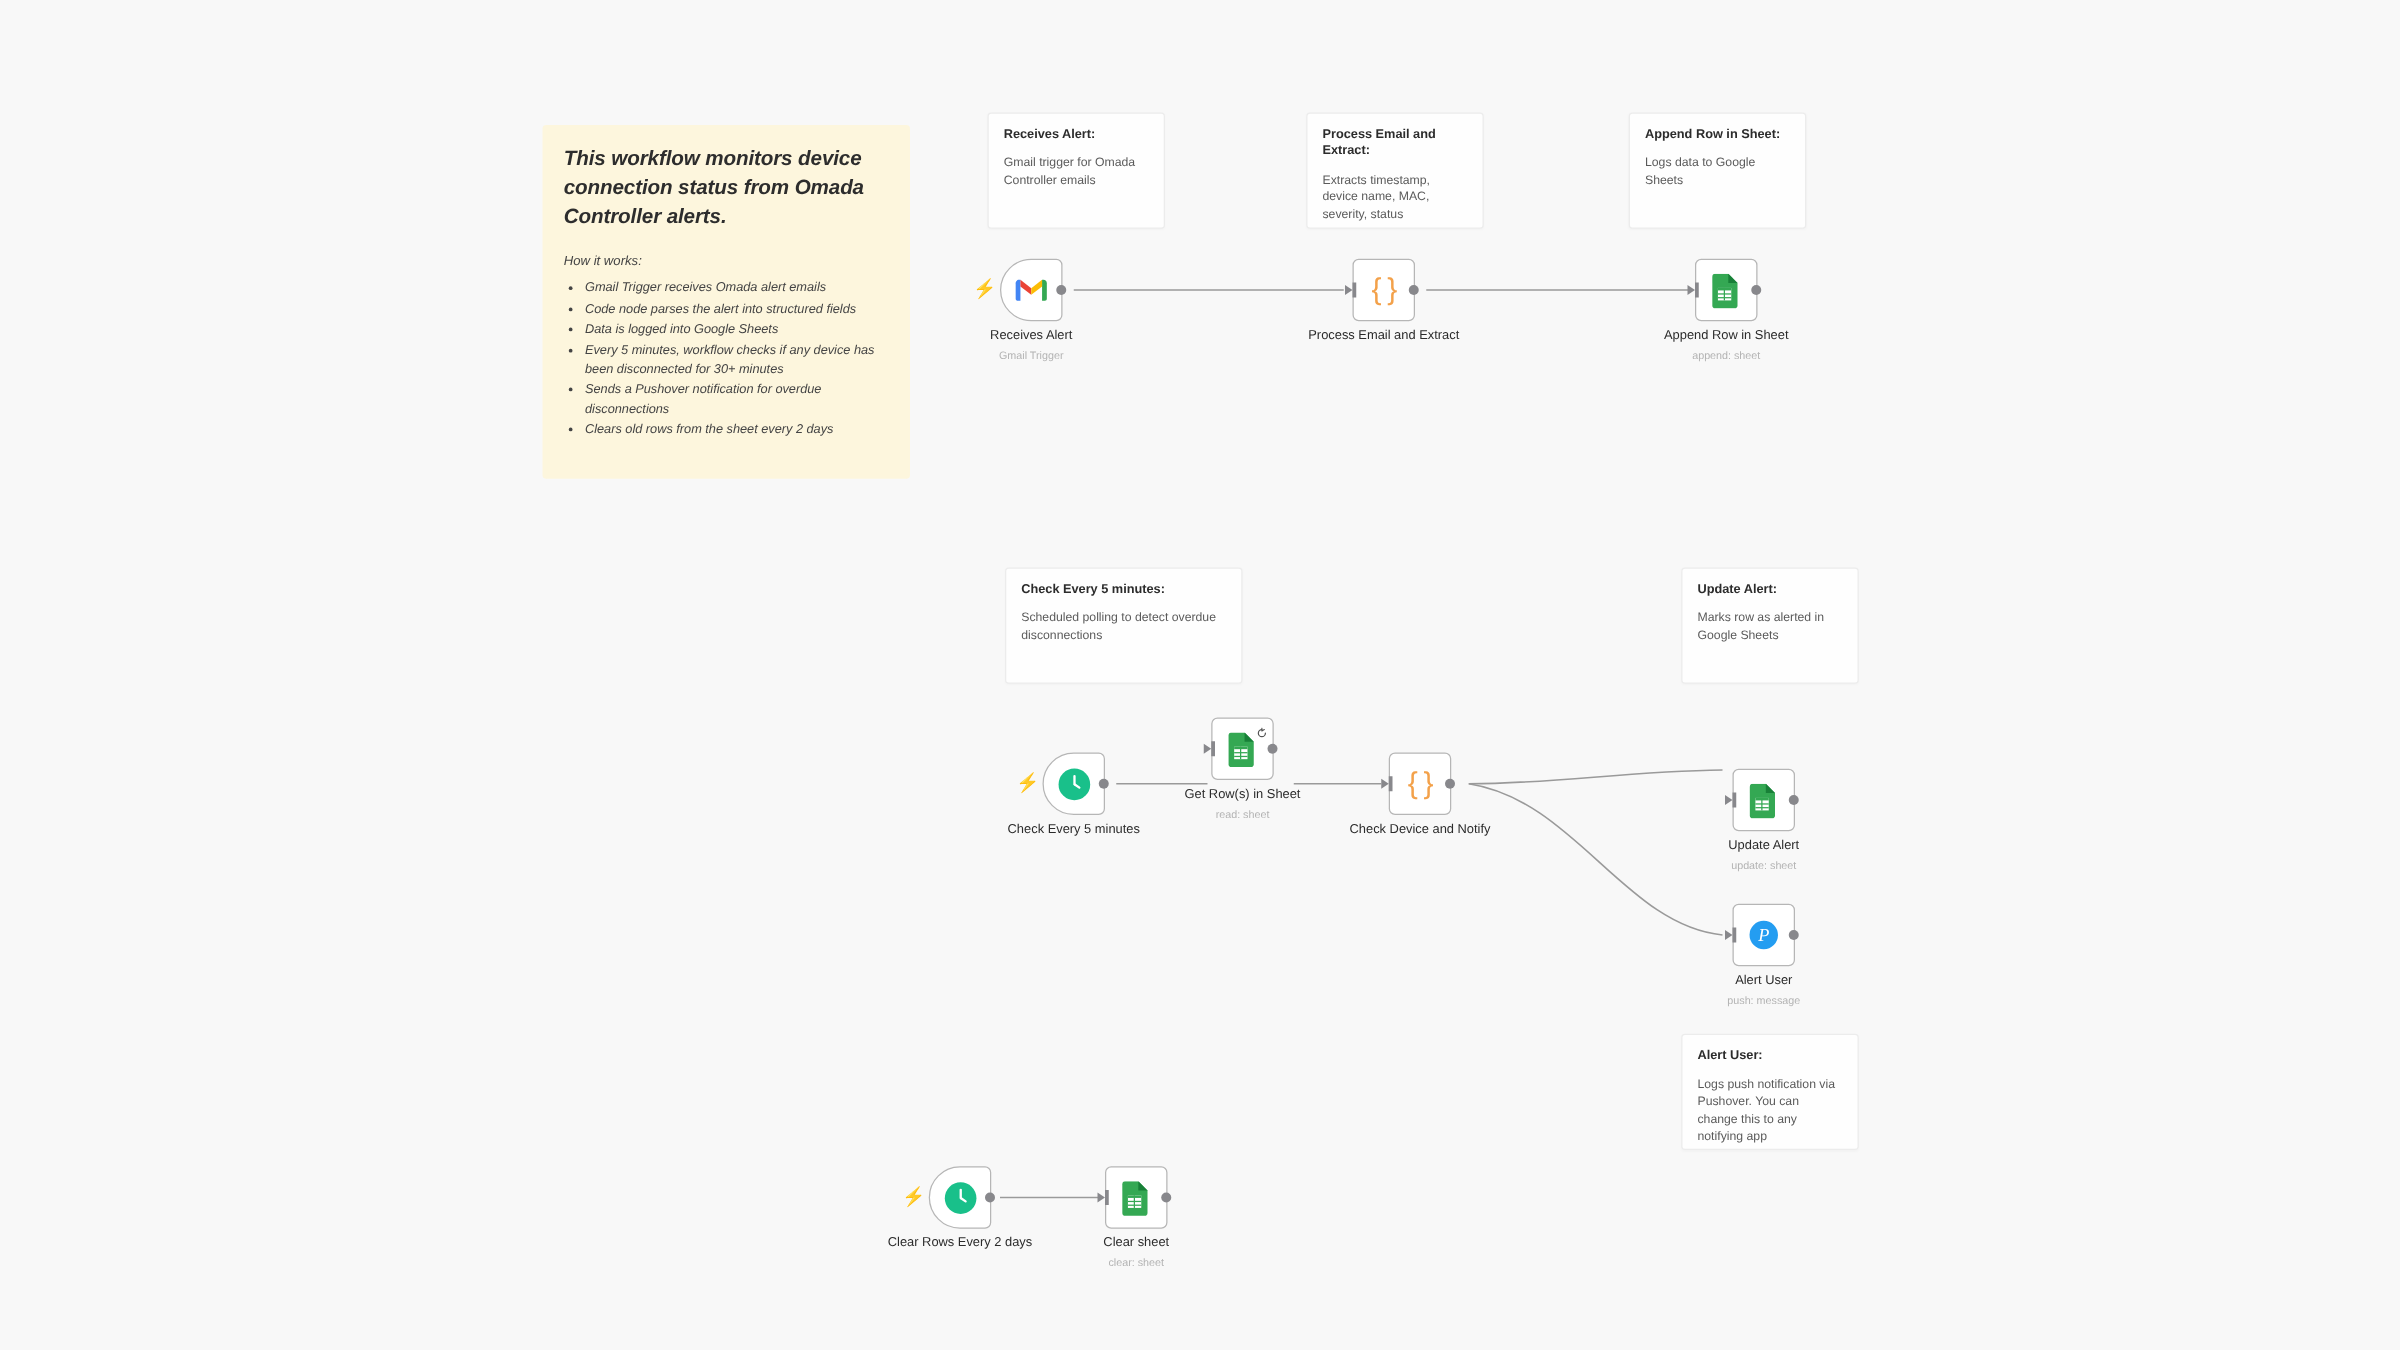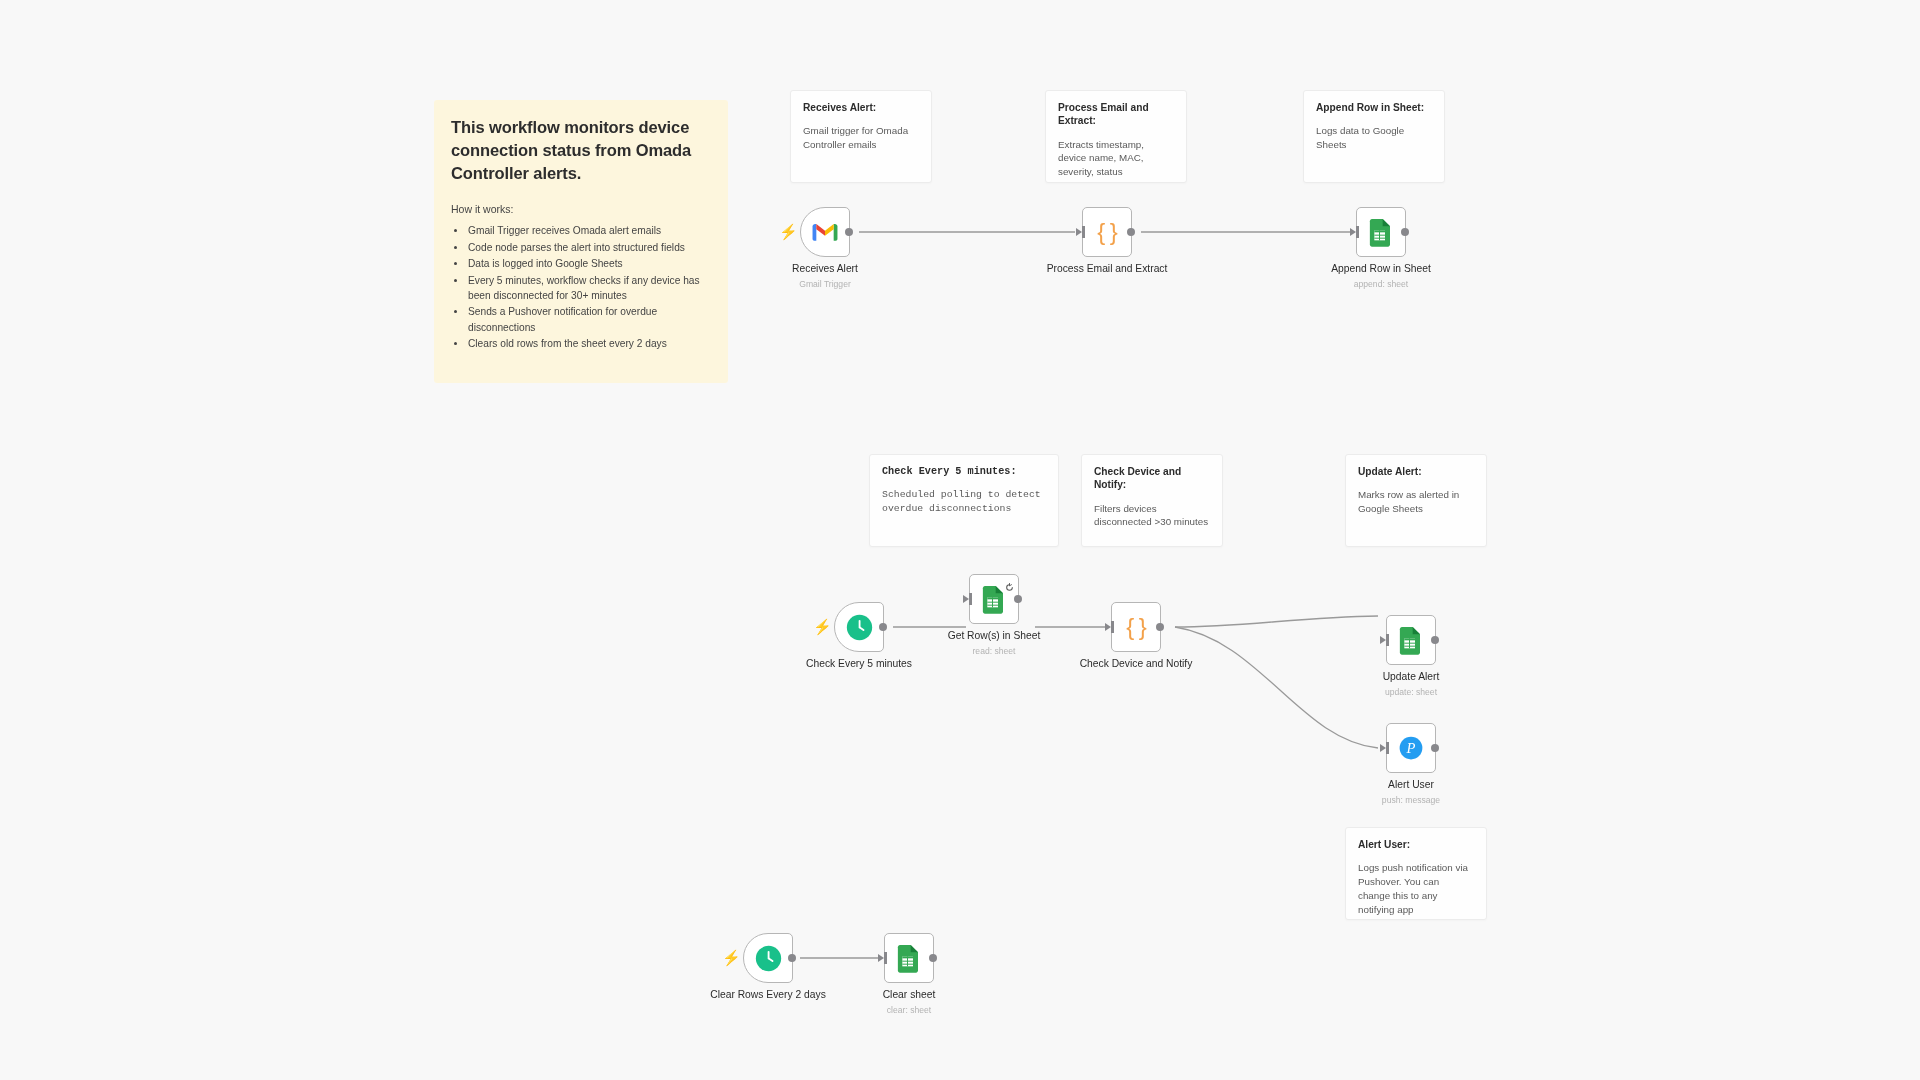--- a/index.html
+++ b/index.html
@@ -26,20 +26,21 @@
   .sticky-note {
     position: absolute;
     left: 434px;
     top: 100px;
     width: 294px;
     height: 283px;
     background: #fdf6dd;
     border-radius: 3px;
     box-sizing: border-box;
     padding: 16px 18px 14px 17px;
+    font-style: italic;
   }
   .sticky-title {
     font-size: 16.5px;
     font-weight: bold;
     color: #2d2d2d;
     line-height: 1.38;
     letter-spacing: -0.1px;
     margin: 0 0 18px 0;
   }
   .sticky-sub {
@@ -249,29 +250,25 @@
   <div class="note-card" style="left:1303px; top:90px; width:142px; height:93px;">
     <p class="note-card-title">Append Row in Sheet:</p>
     <p class="note-card-body">Logs data to Google Sheets</p>
   </div>
 
   <div class="note-card" style="left:1045px; top:90px; width:142px; height:93px;">
     <p class="note-card-title">Process Email and Extract:</p>
     <p class="note-card-body">Extracts timestamp, device name, MAC, severity, status</p>
   </div>
 
-  <div class="note-card" style="left:869px; top:454px; width:190px; height:93px;font-family:Liberation Mono, monospace;">
+  <div class="note-card" style="left:804px; top:454px; width:190px; height:93px;">
     <p class="note-card-title">Check Every 5 minutes:</p>
     <p class="note-card-body">Scheduled polling to detect overdue disconnections</p>
   </div>
 
-  <div class="note-card" style="left:1081px; top:454px; width:142px; height:93px;">
-    <p class="note-card-title">Check Device and Notify:</p>
-    <p class="note-card-body">Filters devices disconnected &gt;30 minutes</p>
-  </div>
 
   <div class="note-card" style="left:1345px; top:454px; width:142px; height:93px;">
     <p class="note-card-title">Update Alert:</p>
     <p class="note-card-body">Marks row as alerted in Google Sheets</p>
   </div>
 
 
   <div class="note-card" style="left:1345px; top:827px; width:142px; height:93px;">
     <p class="note-card-title">Alert User:</p>
     <p class="note-card-body">Logs push notification via Pushover. You can change this to any notifying app</p>

